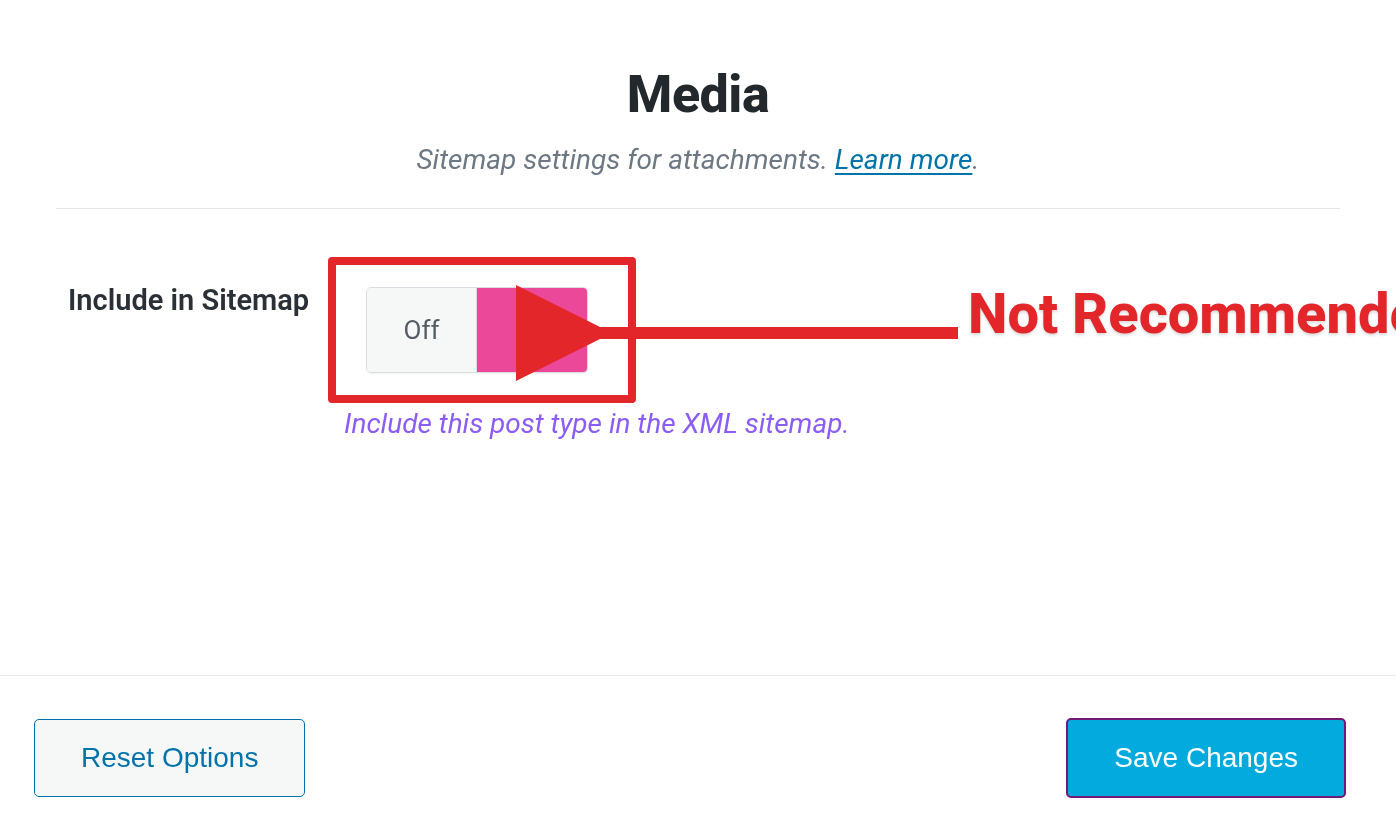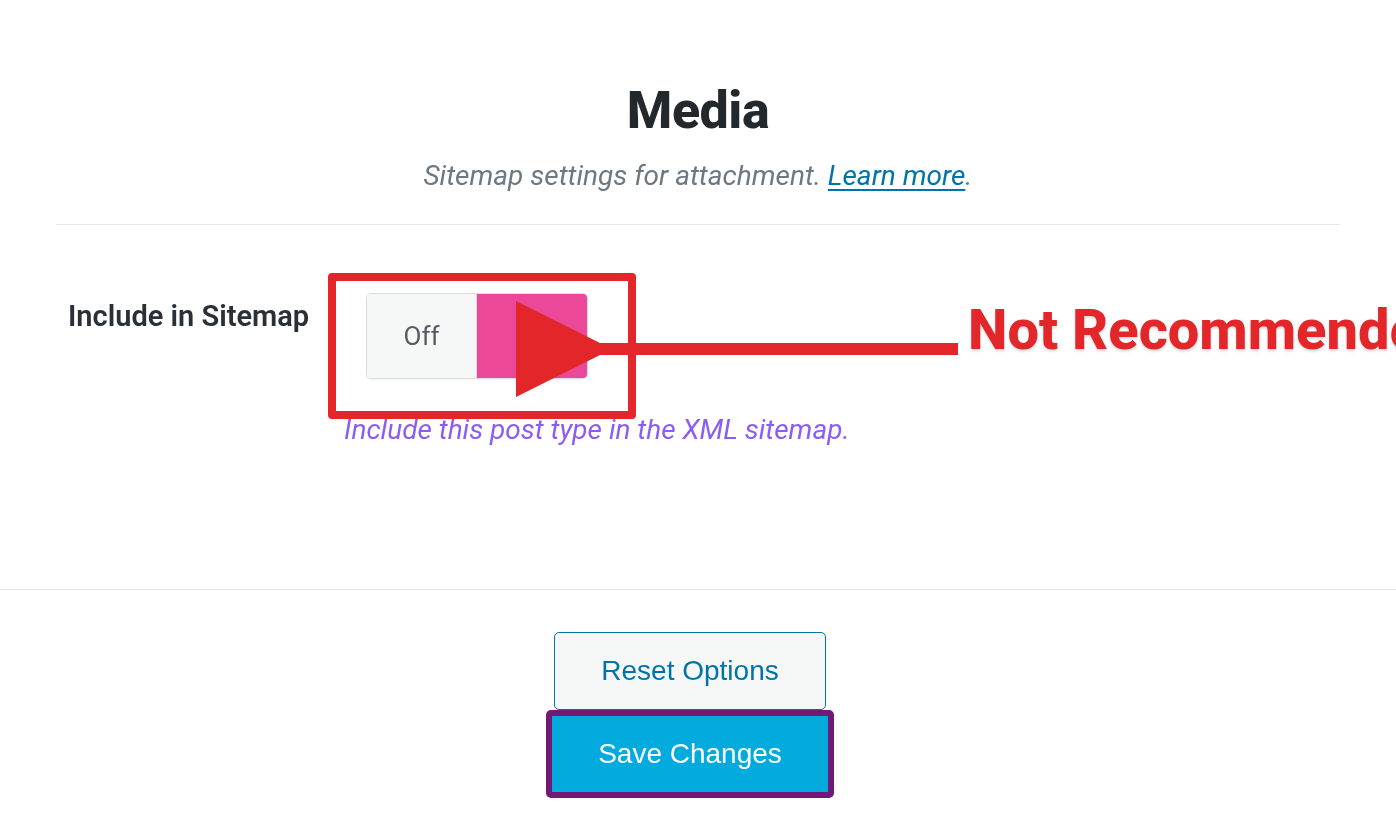--- a/index.html
+++ b/index.html
@@ -9,21 +9,21 @@
     color:#2c2f33;
     background:#fff;
     width:1396px;
     height:834px;
     position:relative;
     overflow:hidden;
   }
 
   .page {
     width:100%;
-    padding:80px 56px 0 56px;
+    padding:64px 56px 0 56px;
   }
 
   .header { text-align:center; }
   .title {
     font-size:52px;
     font-weight:800;
     color:#23282d;
     margin:0;
     letter-spacing:-0.5px;
   }
@@ -82,21 +82,21 @@
     width:308px;
     height:146px;
     border:8px solid #e2262a;
     border-radius:4px;
     pointer-events:none;
   }
 
   .toggle {
     display:inline-flex;
     margin-left:38px;
-    margin-top:20px;
+    margin-top:30px;
     border:1px solid #d9dde1;
     border-radius:5px;
     overflow:hidden;
     box-shadow:0 1px 2px rgba(0,0,0,0.05);
     height:86px;
   }
   .toggle-btn {
     width:110px;
     display:flex;
     align-items:center;
@@ -144,48 +144,47 @@
   .footer {
     position:absolute;
     left:0;
     right:0;
     bottom:0;
     border-top:1px solid #e6e6e6;
     padding:42px 50px 36px 34px;
     display:flex;
     justify-content:space-between;
     align-items:center;
-    flex-direction:column;
   }
   .btn {
     font-size:28px;
     padding:22px 46px;
     border-radius:5px;
     cursor:pointer;
     font-weight:500;
   }
   .btn-reset {
     background:#f6f7f7;
     color:#0073aa;
     border:1px solid #0073aa;
   }
   .btn-save {
     background:#03aadd;
     color:#fff;
-    border:6px solid #701a75;
+    border:2px solid #701a75;
   }
 </style>
 </head>
 <body>
 
 <div class="page">
   <div class="header">
     <h1 class="title">Media</h1>
     <div class="subtitle">
-      <span>Sitemap settings for attachment. </span><a href="#">Learn more</a><span>.</span>
+      <span>Sitemap settings for attachments. </span><a href="#">Learn more</a><span>.</span>
     </div>
   </div>
 
 
   <hr class="divider">
 
   <div class="setting-row">
     <div class="setting-label">Include in Sitemap</div>
     <div class="setting-control">
       <div class="toggle">

